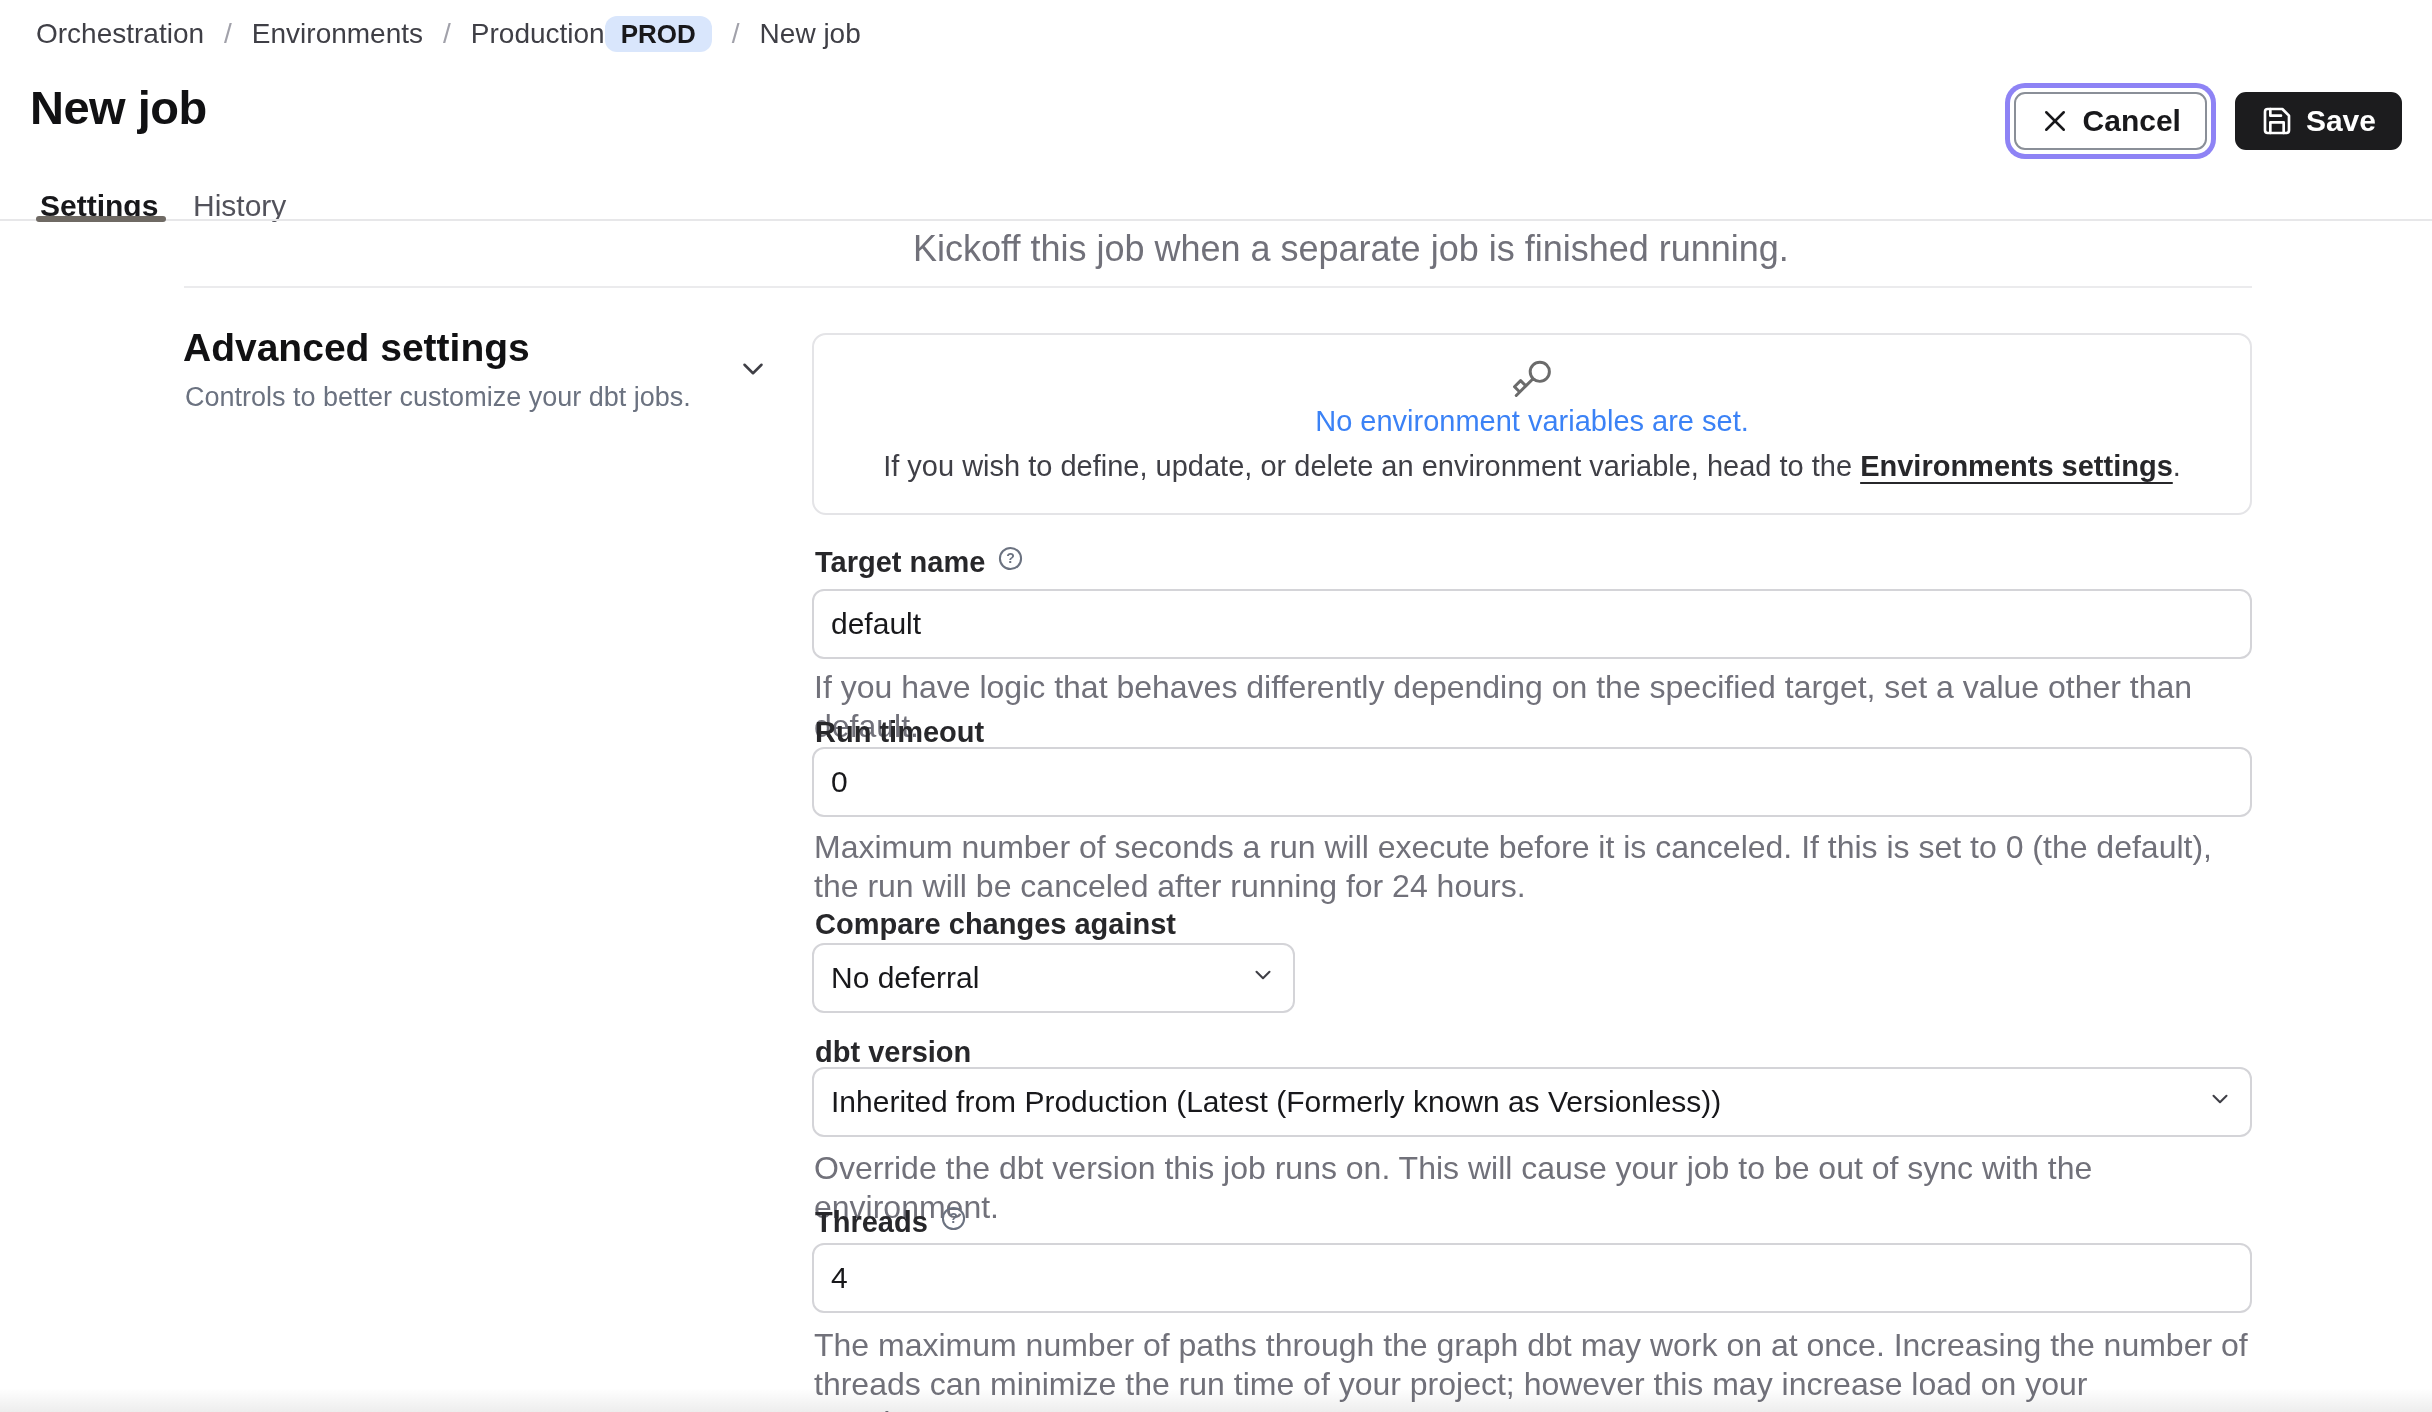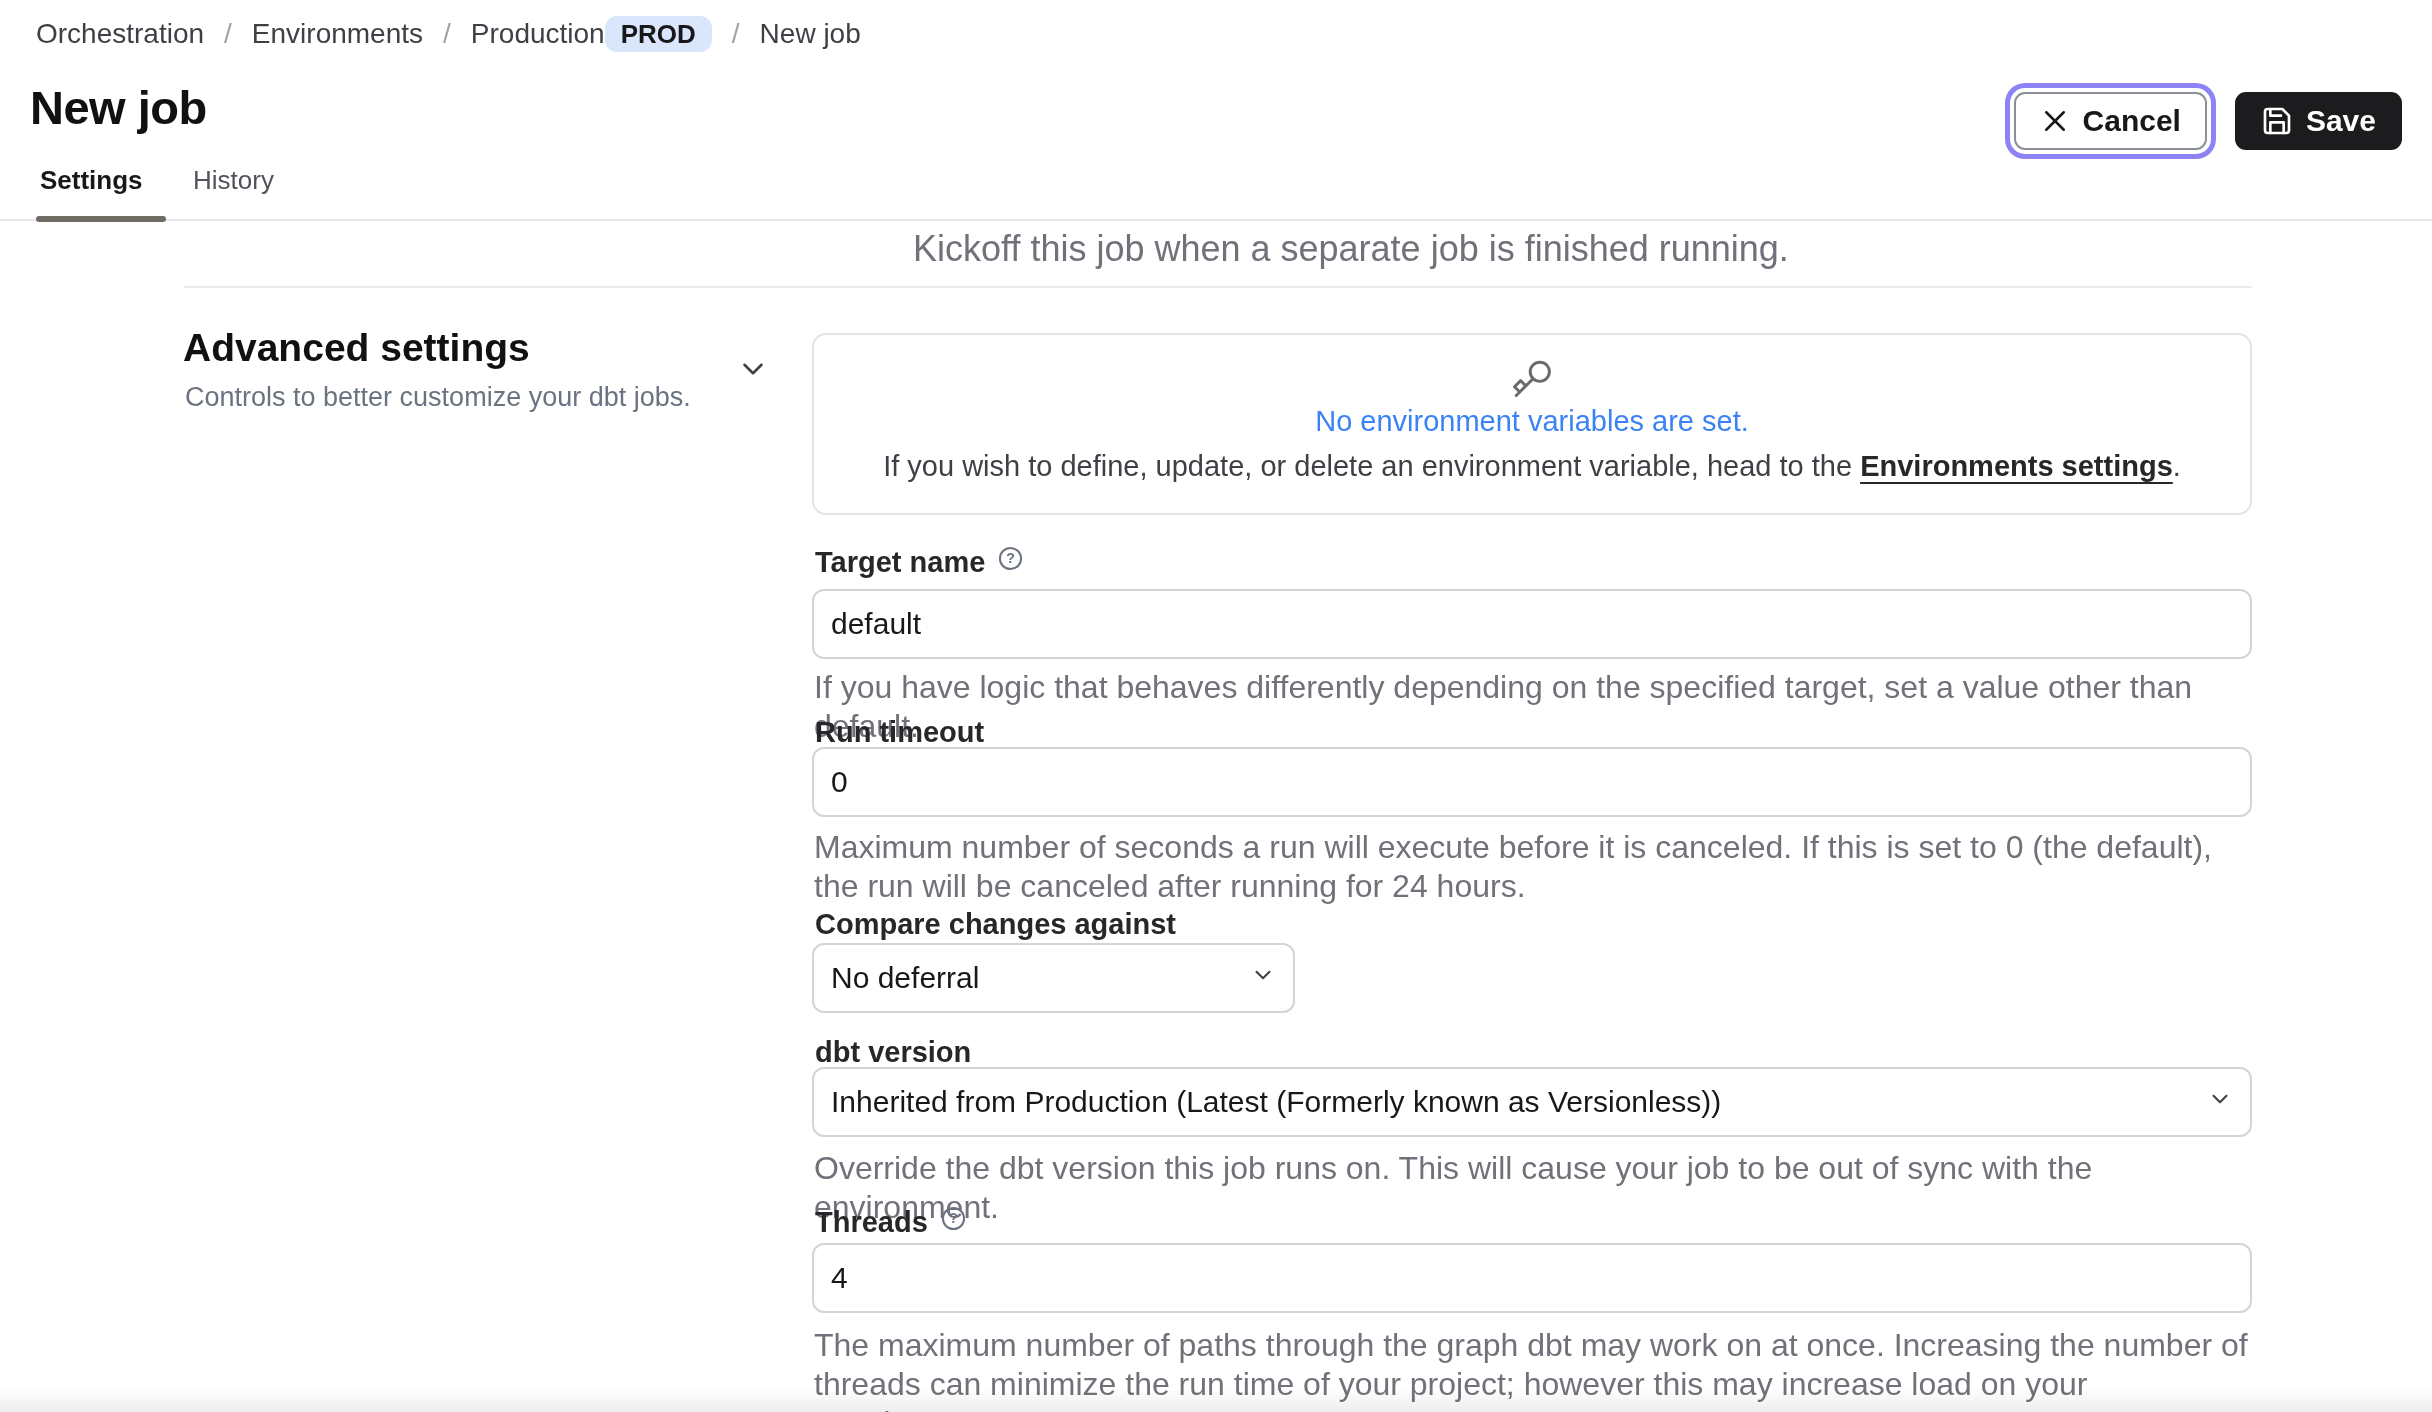--- a/index.html
+++ b/index.html
@@ -33,21 +33,21 @@
   .btn-cancel {
     background:#ffffff; color:#18181b; border:2px solid #8a8f98;
     box-shadow: 0 0 0 4px #ffffff, 0 0 0 9px #8e83f5;
     margin-right:6px;
   }
   .btn-save { background:#1c1c1e; color:#ffffff; border:2px solid #1c1c1e; font-weight:700; }
   .btn svg { display:block; }
 
   
   .tabbar-border { position:absolute; top:219px; left:0; width:2432px; height:2px; background:#e7e7e9; }
-  .tab { position:absolute; top:165px; font-size:26px; cursor:pointer; }
+  .tab { position:absolute; top:189px; font-size:30px; cursor:pointer; }
   .tab-settings { left:40px; font-weight:700; color:#18181b; }
   .tab-history { left:193px; font-weight:400; color:#52525b; }
   .tab-underline { position:absolute; top:216px; left:36px; width:130px; height:6px;
                    background:#6f6a64; border-radius:3px; }
 
   
   .kickoff-help { position:absolute; top:228px; left:905px; font-size:36px; color:#71717a;margin-left:8px; }
   .divider { position:absolute; top:286px; left:184px; width:2068px; height:2px; background:#ebebed; }
 
   

